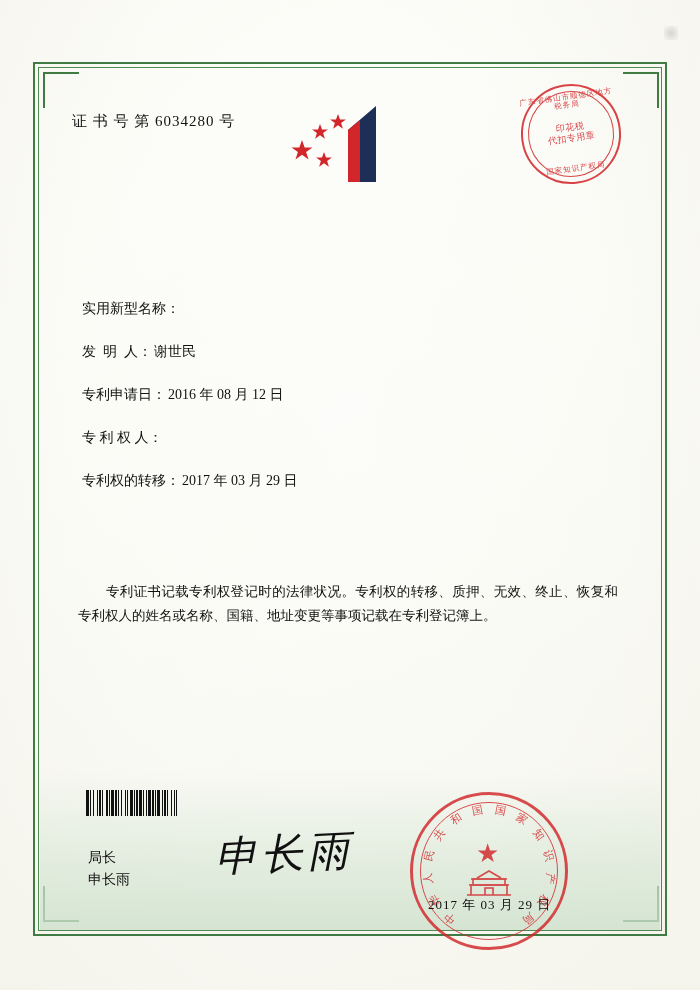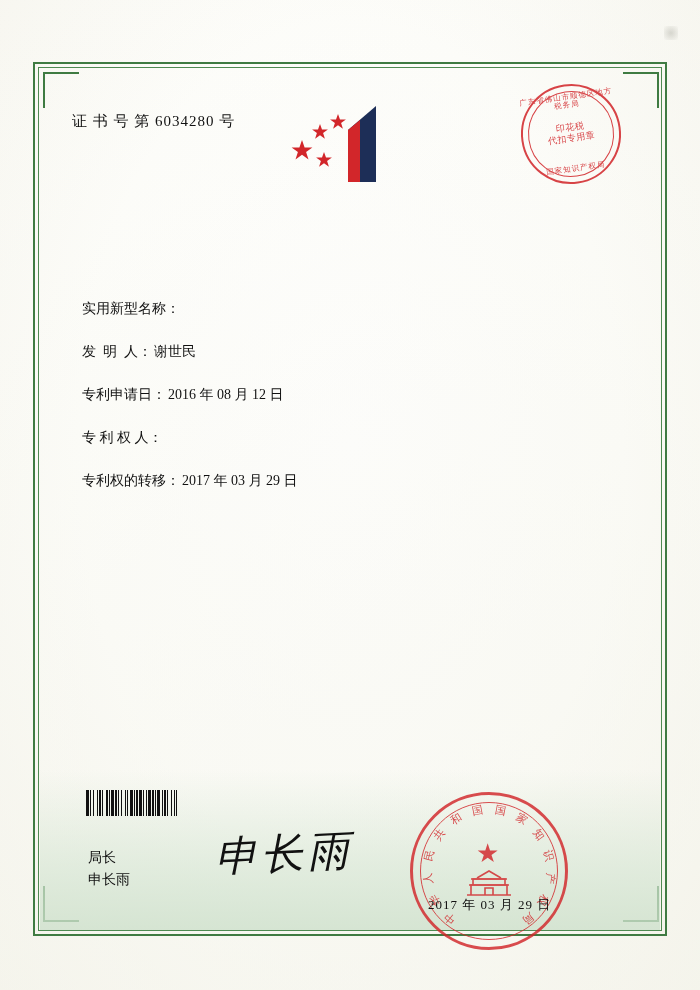--- a/index.html
+++ b/index.html
@@ -361,20 +361,21 @@
     <div class="field-row">
       <span class="field-label">专 利 权 人：</span>
     </div>
     <div class="field-row">
       <span class="field-label">专利权的转移：</span>
       <span class="field-value">2017 年 03 月 29 日</span>
     </div>
   </div>
 
   <div class="body-text">
+    <p>专利证书记载专利权登记时的法律状况。专利权的转移、质押、无效、终止、恢复和专利权人的姓名或名称、国籍、地址变更等事项记载在专利登记簿上。</p>
   </div>
 
   <div class="barcode">
       <i style="width: 3px; background: rgb(17, 17, 17);"></i>
       <i style="width: 1px; background: transparent;"></i>
       <i style="width: 1px; background: rgb(17, 17, 17);"></i>
       <i style="width: 2px; background: transparent;"></i>
       <i style="width: 1px; background: rgb(17, 17, 17);"></i>
       <i style="width: 3px; background: transparent;"></i>
       <i style="width: 1px; background: rgb(17, 17, 17);"></i>

